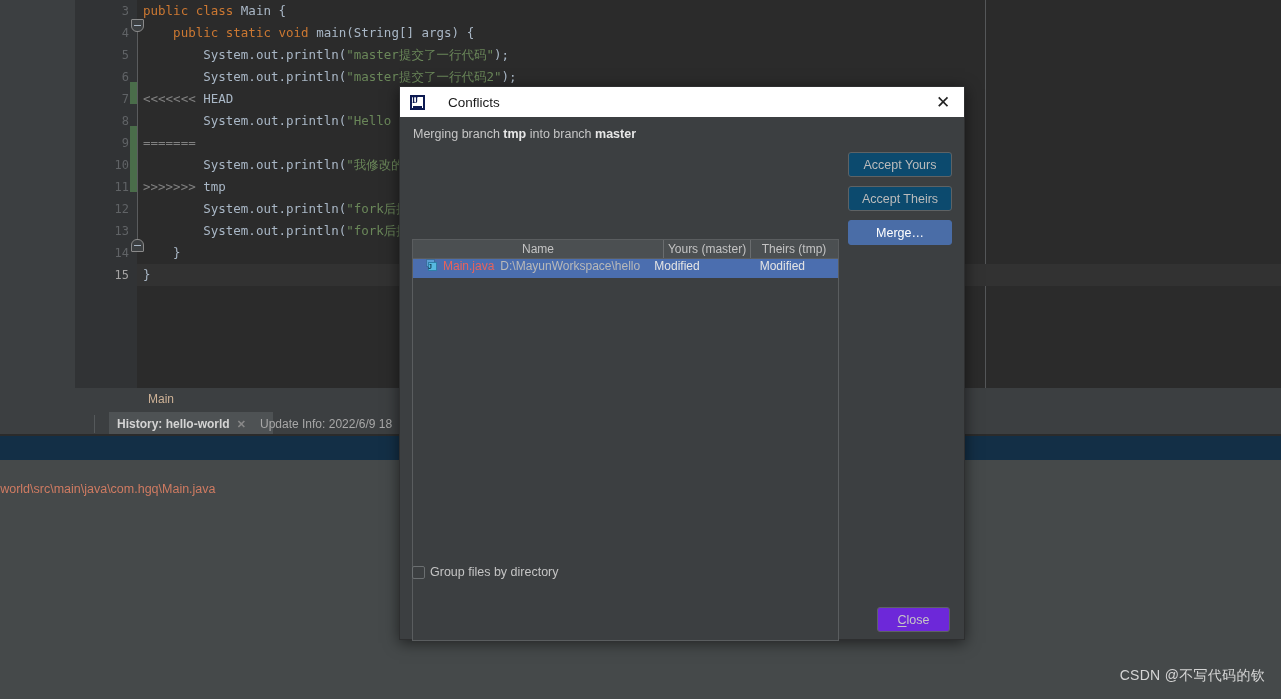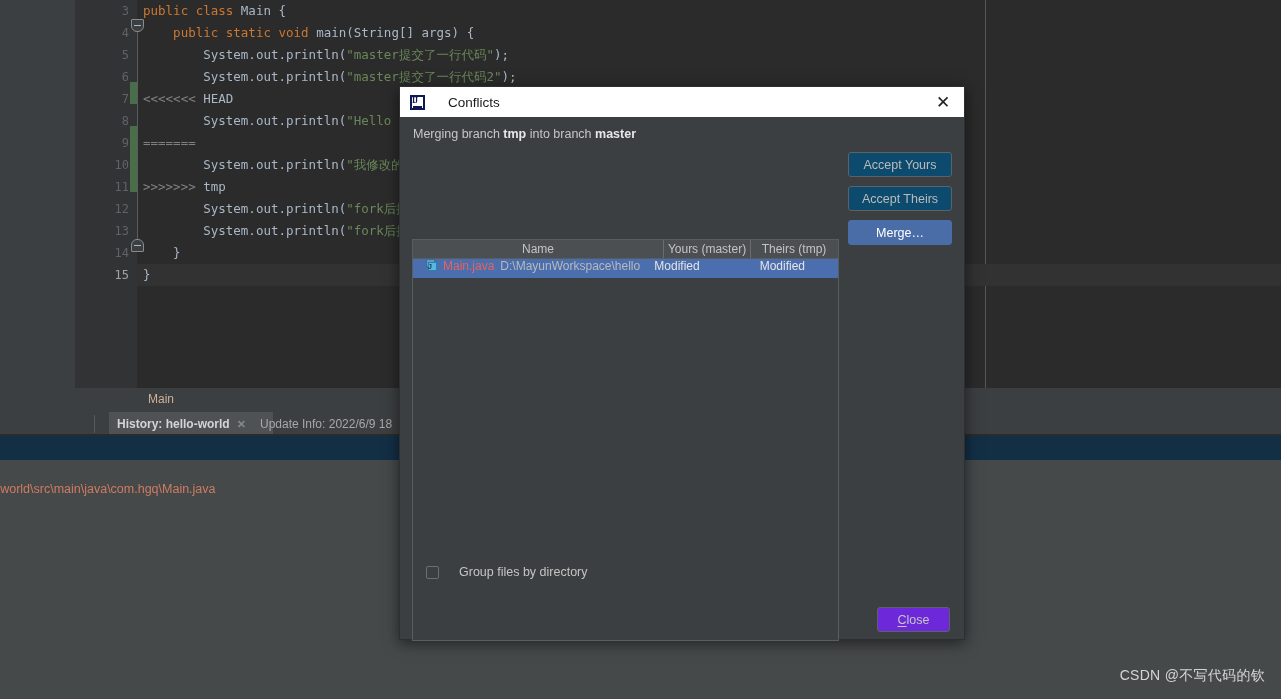--- a/index.html
+++ b/index.html
@@ -98,21 +98,21 @@
   .cell-yours{flex:0 0 87px;padding-left:2px;}
   .cell-theirs{flex:0 0 86px;text-align:center;}
 
   .side-btns{position:absolute;left:848px;top:0;}
   .btn{position:absolute;width:104px;height:25px;border:1px solid #5e6264;background:#0c4a6e;
     color:#bbbbbb;font-size:12.5px;border-radius:3px;box-sizing:border-box;
     display:flex;align-items:center;justify-content:center;font-family:"Liberation Sans", sans-serif;}
   .btn.primary{background:#4a6da7;border-color:#4a6da7;color:#e8e8e8;}
   .btn.primary .lbl{color:#ffffff;}
 
-  .chk-row{position:absolute;left:412px;top:565px;display:flex;align-items:center;gap:20px;padding-left:14px;}
+  .chk-row{position:absolute;left:412px;top:565px;display:flex;align-items:center;gap:5px;}
   .chk{width:13px;height:13px;border:1px solid #6b6f71;background:#3c3f41;border-radius:2px;box-sizing:border-box;}
   .chk-lbl{font-size:12.5px;color:#c4c4c4;}
 
   .close-btn{position:absolute;left:877px;top:607px;width:73px;height:25px;border:1px solid #5e6264;
     background:#6d28d9;color:#c6c6c6;font-size:12.5px;border-radius:3px;box-sizing:border-box;
     display:flex;align-items:center;justify-content:center;}
   .close-btn u{text-underline-offset:2px;}
 </style>
 </head>
 <body>

